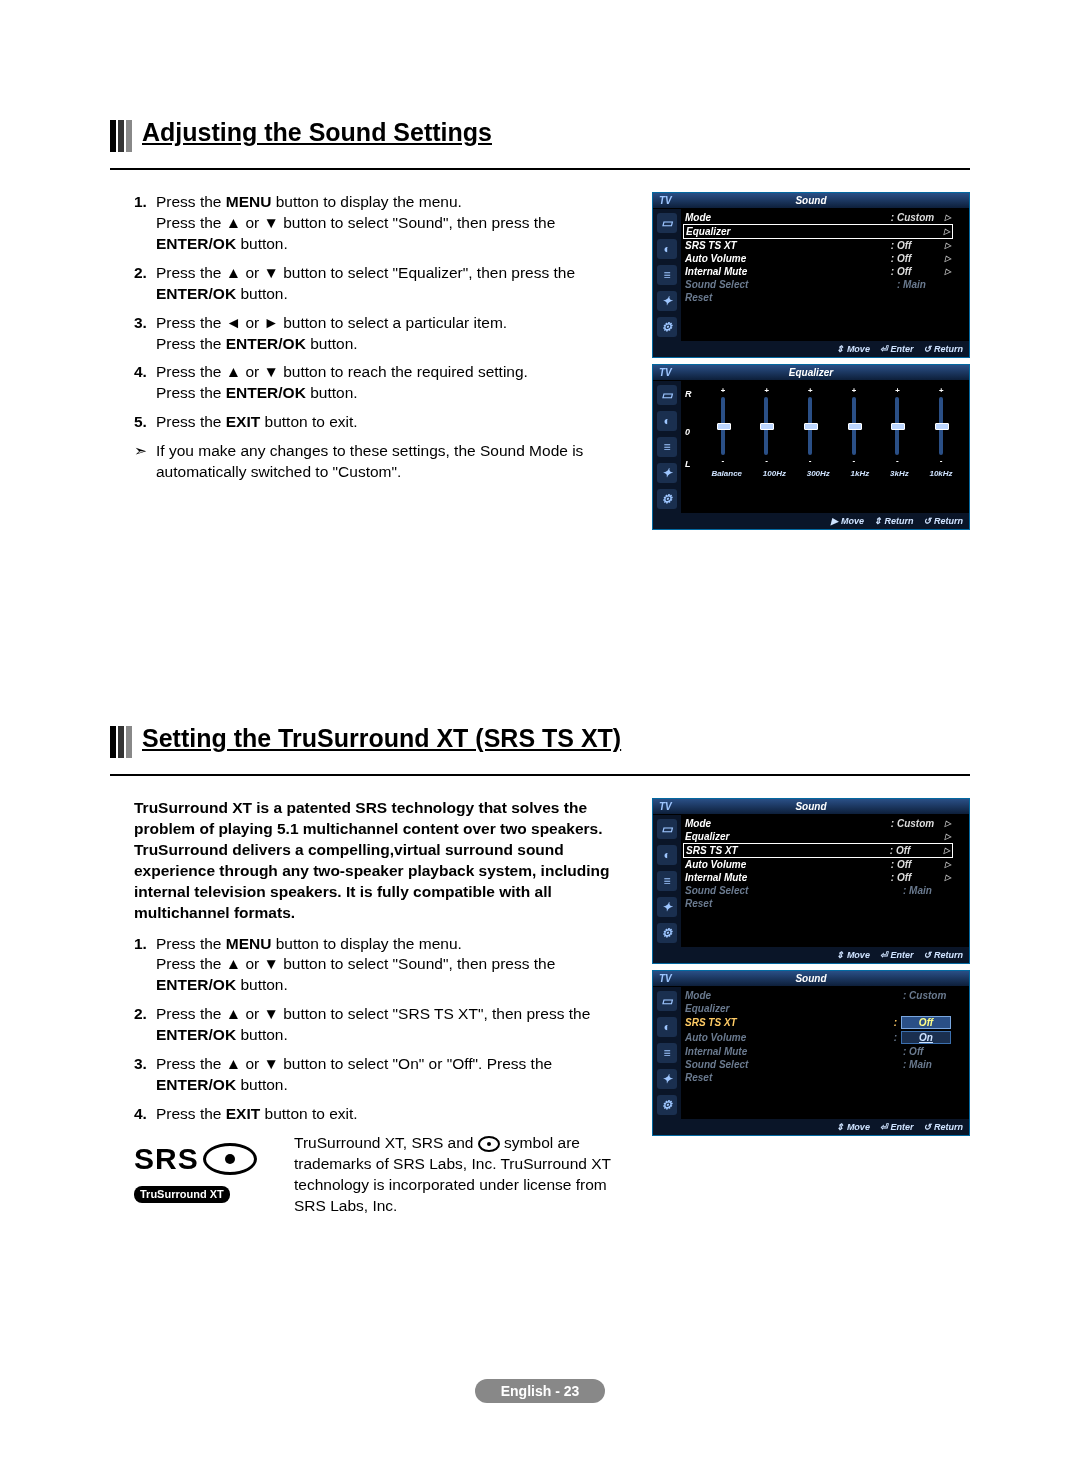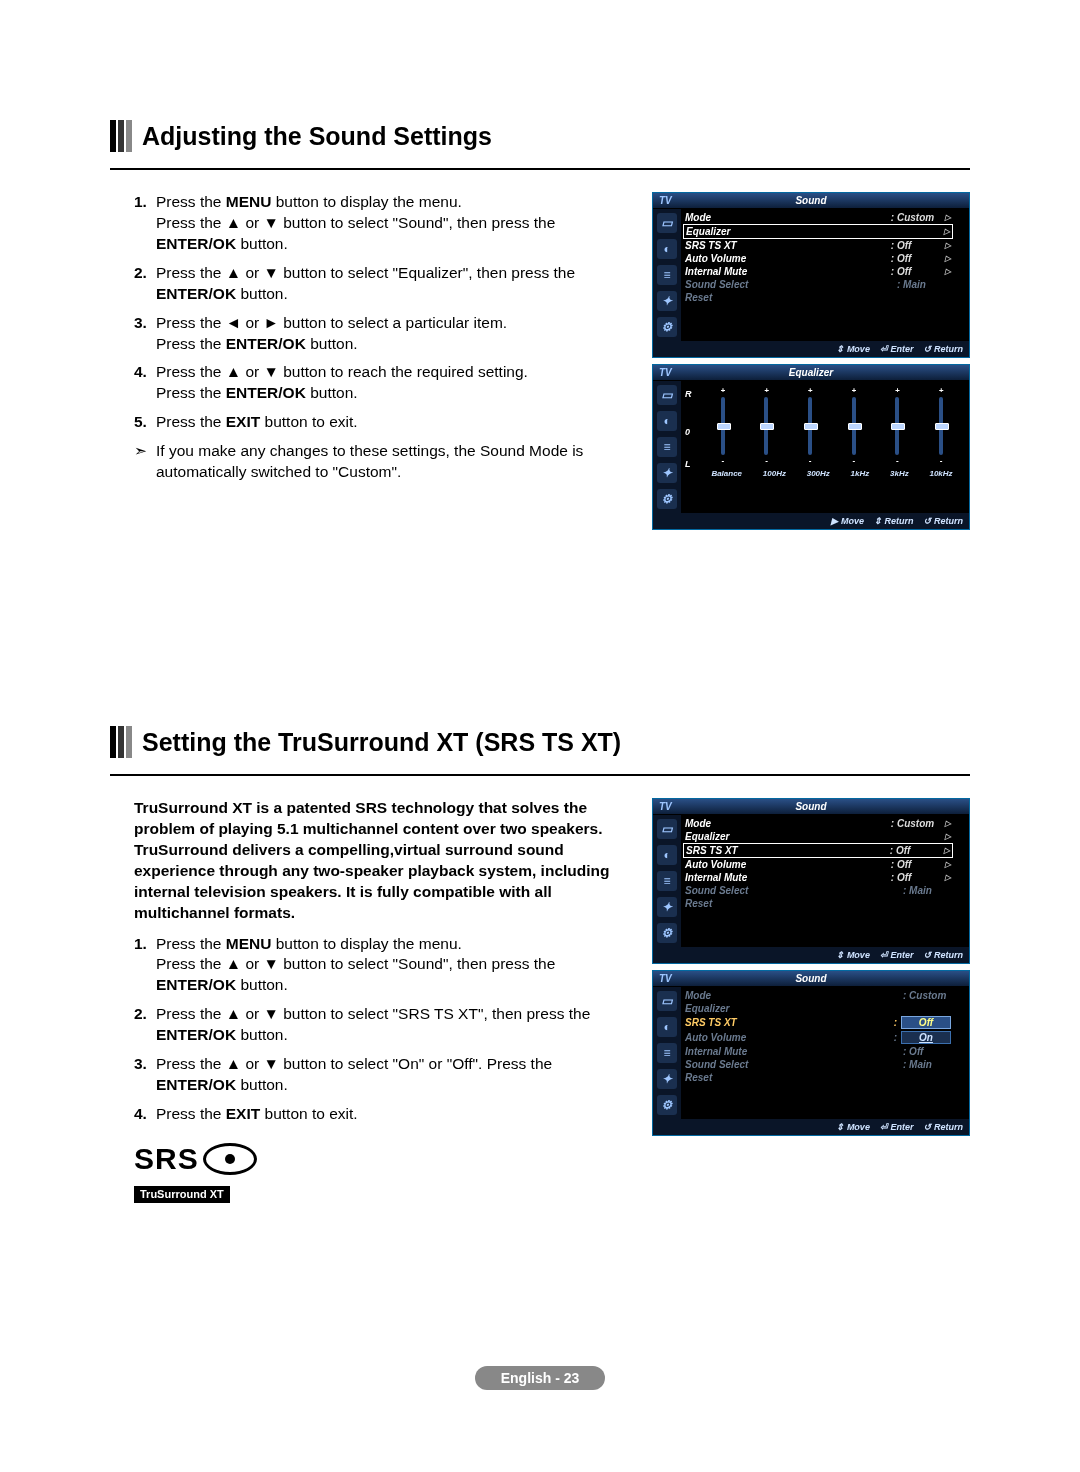--- a/index.html
+++ b/index.html
@@ -9,22 +9,22 @@
     font-family: Arial, Helvetica, sans-serif;
     color: #000;
     width: 1080px;
   }
   .page {
     padding: 120px 110px 60px 110px;
     position: relative;
   }
   .section-header {
     display: flex;
-    align-items: center;
     margin-bottom: 16px;
+    text-decoration: underline;
   }
   .header-bars {
     display: flex;
     margin-right: 10px;
     gap: 2px;
     padding-top: 0;
   }
   .header-bars .bar {
     width: 6px;
     height: 32px;
@@ -252,21 +252,21 @@
   }
   .srs-logo .dot {
     width:10px; height:10px; background:#000; border-radius:50%;
   }
   .srs-pill {
     background:#000;
     color:#fff;
     font-size:11px;
     font-weight:bold;
     padding:1px 6px;
-    border-radius:0;
+    border-radius:8px;
     margin-top:-2px;
     display:inline-block;
   }
   .srs-block { display:flex; gap:10px; align-items:flex-start; margin-top:6px;}
   .srs-block .left { width:150px; flex:none; text-align:left;}
   .footer {
     text-align:center;
     margin-top:120px;
   }
   .footer-pill {
@@ -533,20 +533,25 @@
       <div class="srs-block">
         <div class="left">
           <div class="srs-logo">
             <span class="big">SRS</span>
             <span class="oval">
                 <span class="dot"></span>
               </span>
           </div>
           <span class="srs-pill">TruSurround XT</span>
         </div>
+        <div class="step-text">
+          <span>TruSurround XT, SRS and </span><span class="small-oval">
+              <span class="d"></span>
+            </span><span> symbol are trademarks of SRS Labs, Inc. TruSurround XT technology is incorporated under license from SRS Labs, Inc.</span>
+        </div>
       </div>
     </div>
 
     <div class="screenshots-col">
 
       <div class="osd">
         <div class="osd-header">
           <span class="osd-tv">TV</span>
           <span>Sound</span>
         </div>

